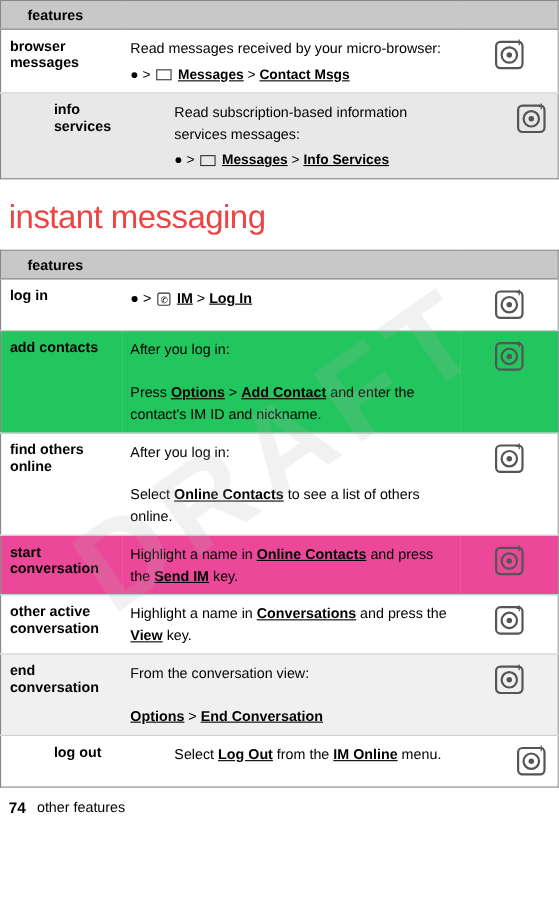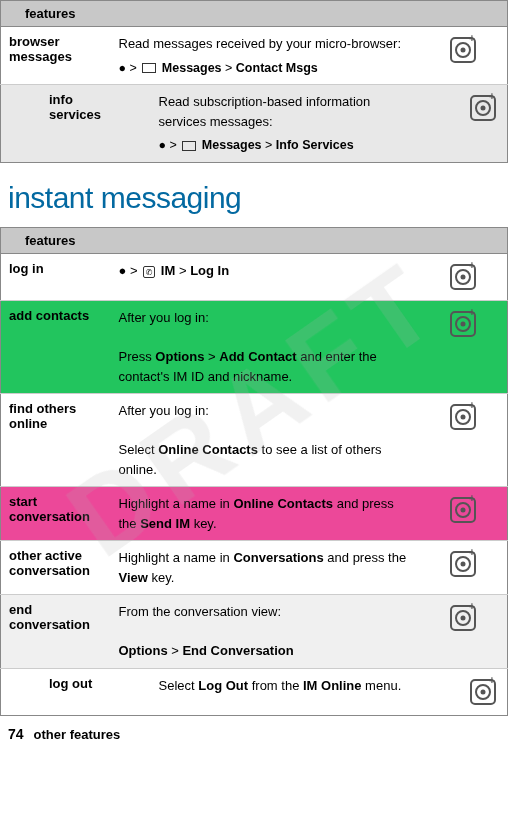--- a/index.html
+++ b/index.html
@@ -54,21 +54,21 @@
       width: 38px;
       text-align: center;
       vertical-align: middle;
     }
 
     
     .section-heading {
       font-size: 30px;
       font-weight: normal;
       padding: 18px 8px 12px 8px;
-      color: #0369a1;
+      color: #ef4444;
       letter-spacing: -0.5px;
     }
 
     
     .page-wrapper {
       position: relative;
       overflow: hidden;
     }
 
     .draft-watermark {
@@ -90,42 +90,41 @@
       display: flex;
       align-items: center;
       justify-content: center;
     }
 
     
     .page-footer {
       padding: 10px 8px;
       font-size: 13px;
       display: flex;
-      align-items: flex-end;
+      align-items: center;
     }
 
     .page-num {
       font-weight: bold;
       font-size: 14px;
       margin-right: 10px;
     }
 
     .page-label {
       font-size: 13px;
-      font-weight: bold;
     }
 
     
     .nav-row {
       margin-top: 5px;
       font-size: 12.5px;
     }
 
     
-    .bu { font-weight: bold; }
+    .bu { font-weight: bold; text-decoration: underline; }
   </style>
 </head>
 <body>
 <div class="page-wrapper">
 
   <div class="draft-watermark">DRAFT</div>
 
   <table class="features-table">
     <colgroup>
       <col style="width:110px">

